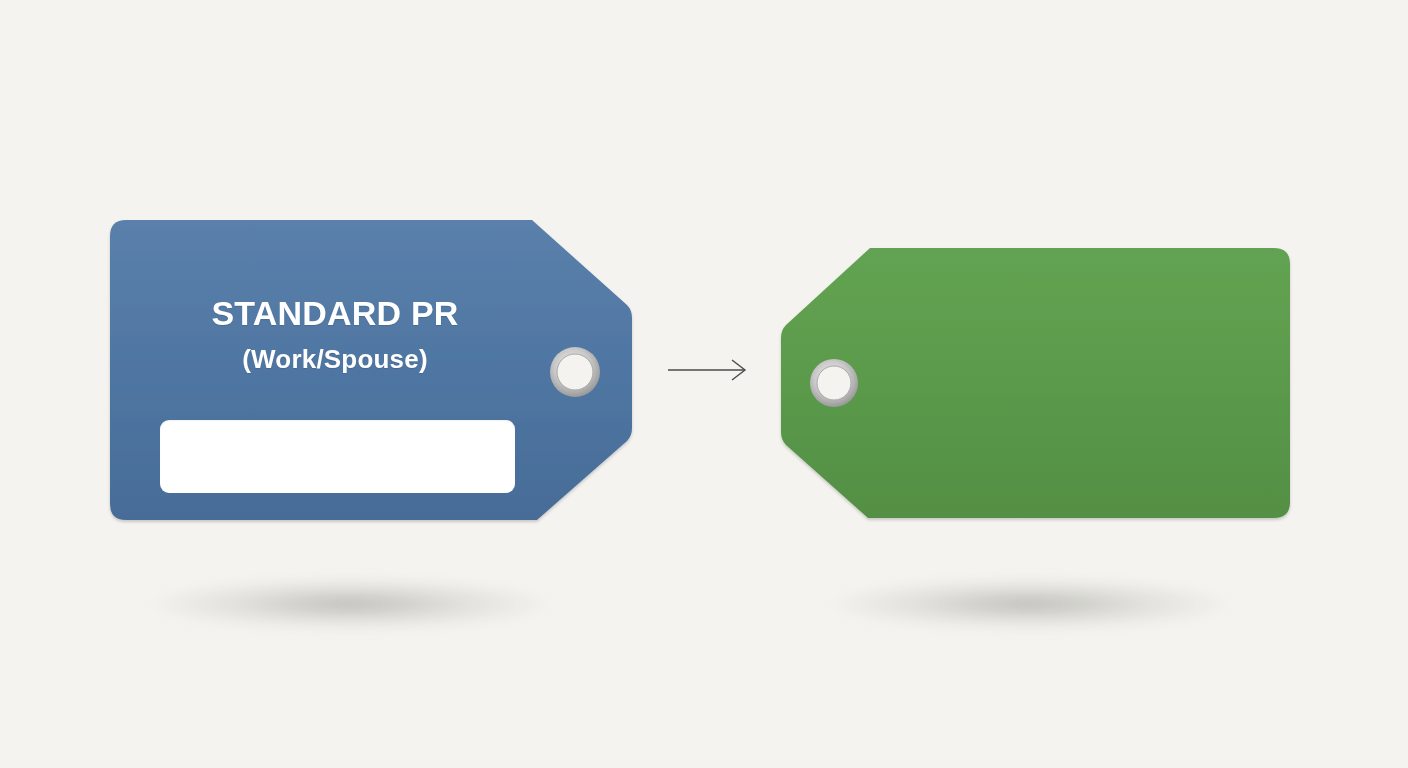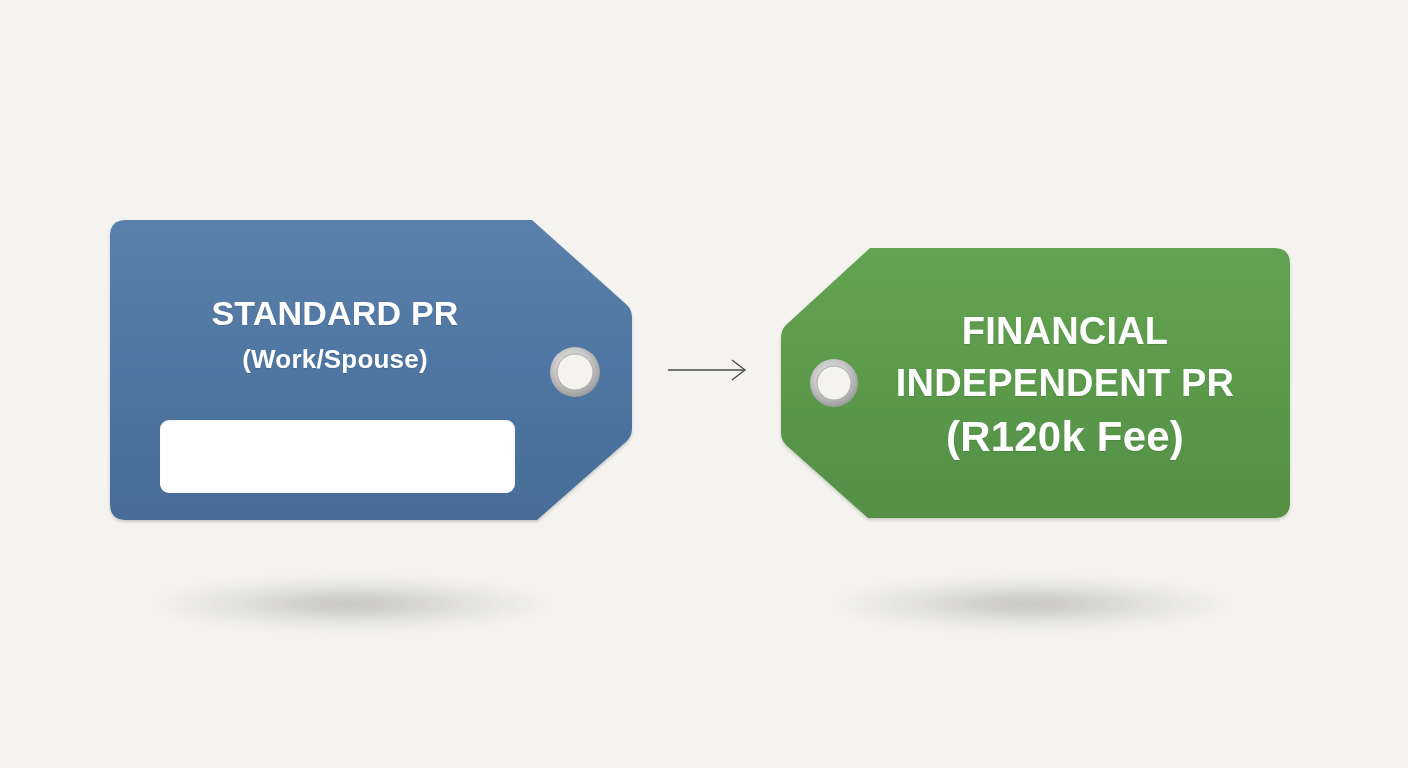--- a/index.html
+++ b/index.html
@@ -132,19 +132,14 @@
     <span class="line1">STANDARD PR</span>
     <span class="line2">(Work/Spouse)</span>
   </div>
   <div class="label-box"></div>
 
   <svg class="arrow" viewBox="0 0 82 24" xmlns="http://www.w3.org/2000/svg">
     <line x1="2" y1="12" x2="79" y2="12" stroke="#4a4a4a" stroke-width="1.4"></line>
     <polyline points="66,2 79,12 66,22" fill="none" stroke="#4a4a4a" stroke-width="1.4" stroke-linejoin="miter"></polyline>
   </svg>
 
-  <div class="tag-text green-text">
-    <span class="line">FINANCIAL</span>
-    <span class="line">INDEPENDENT PR</span>
-    <span class="line3">(R120k Fee)</span>
-  </div>
 
 </div>
 
 </body></html>

